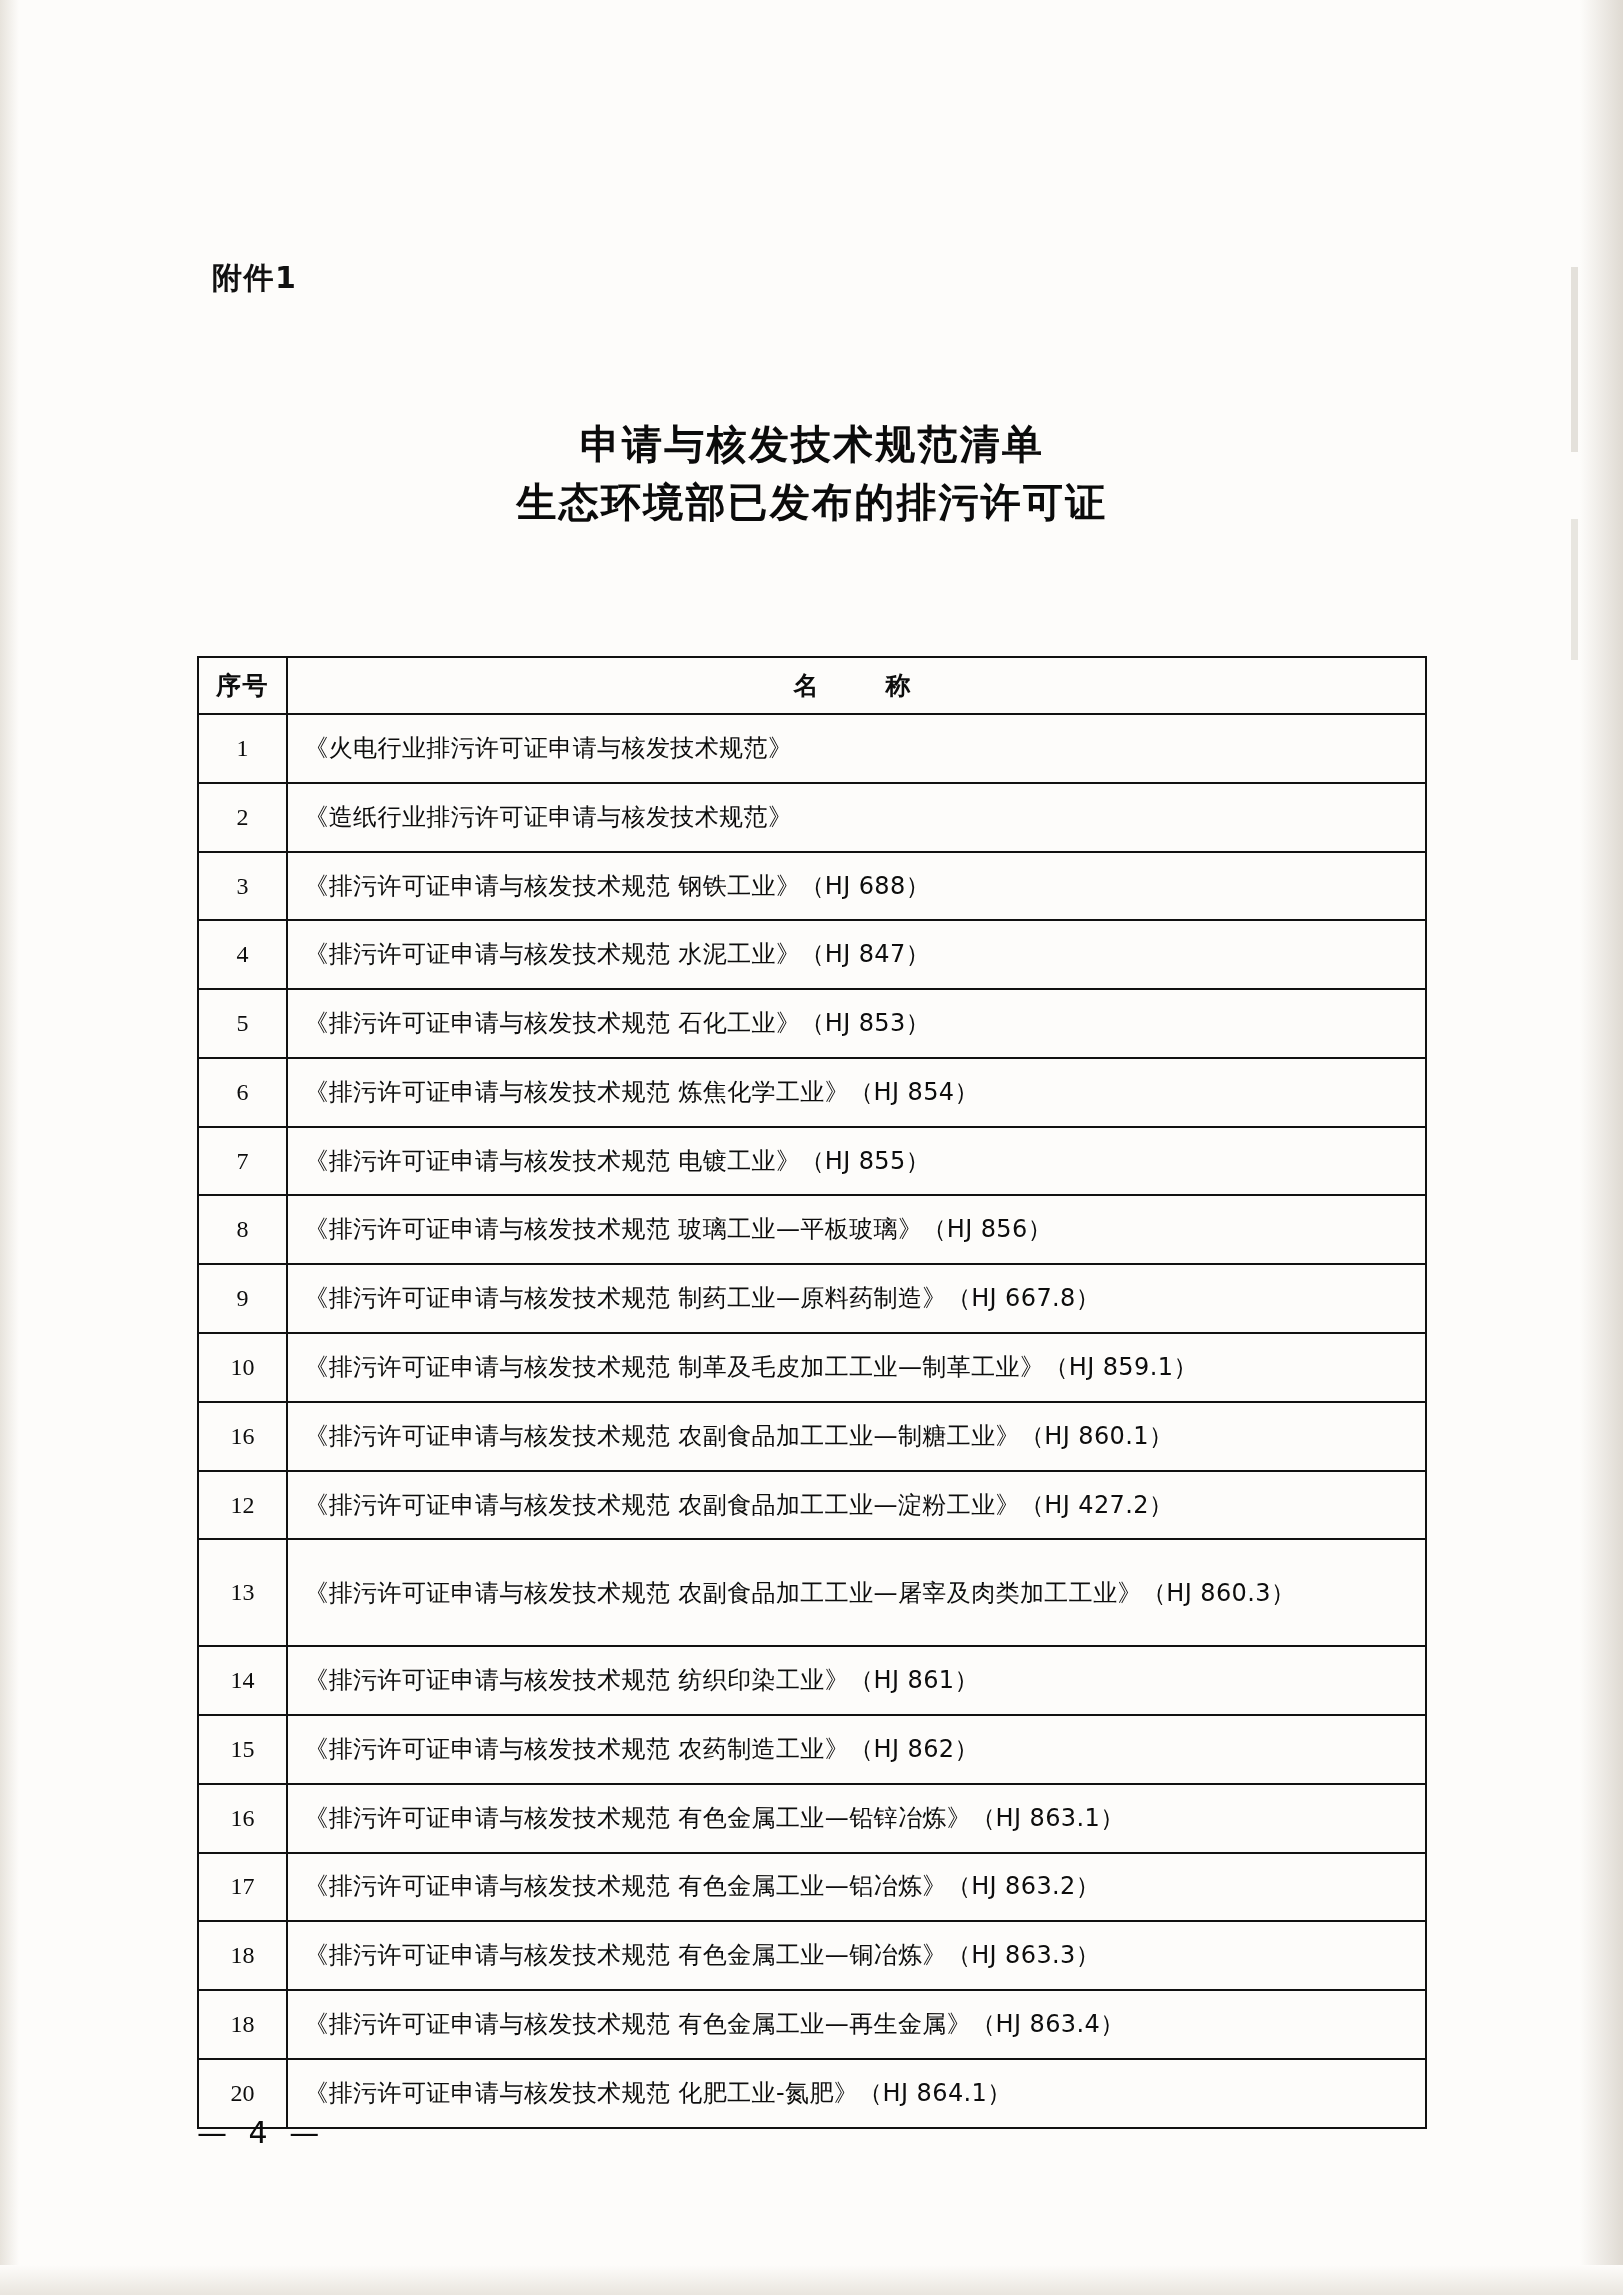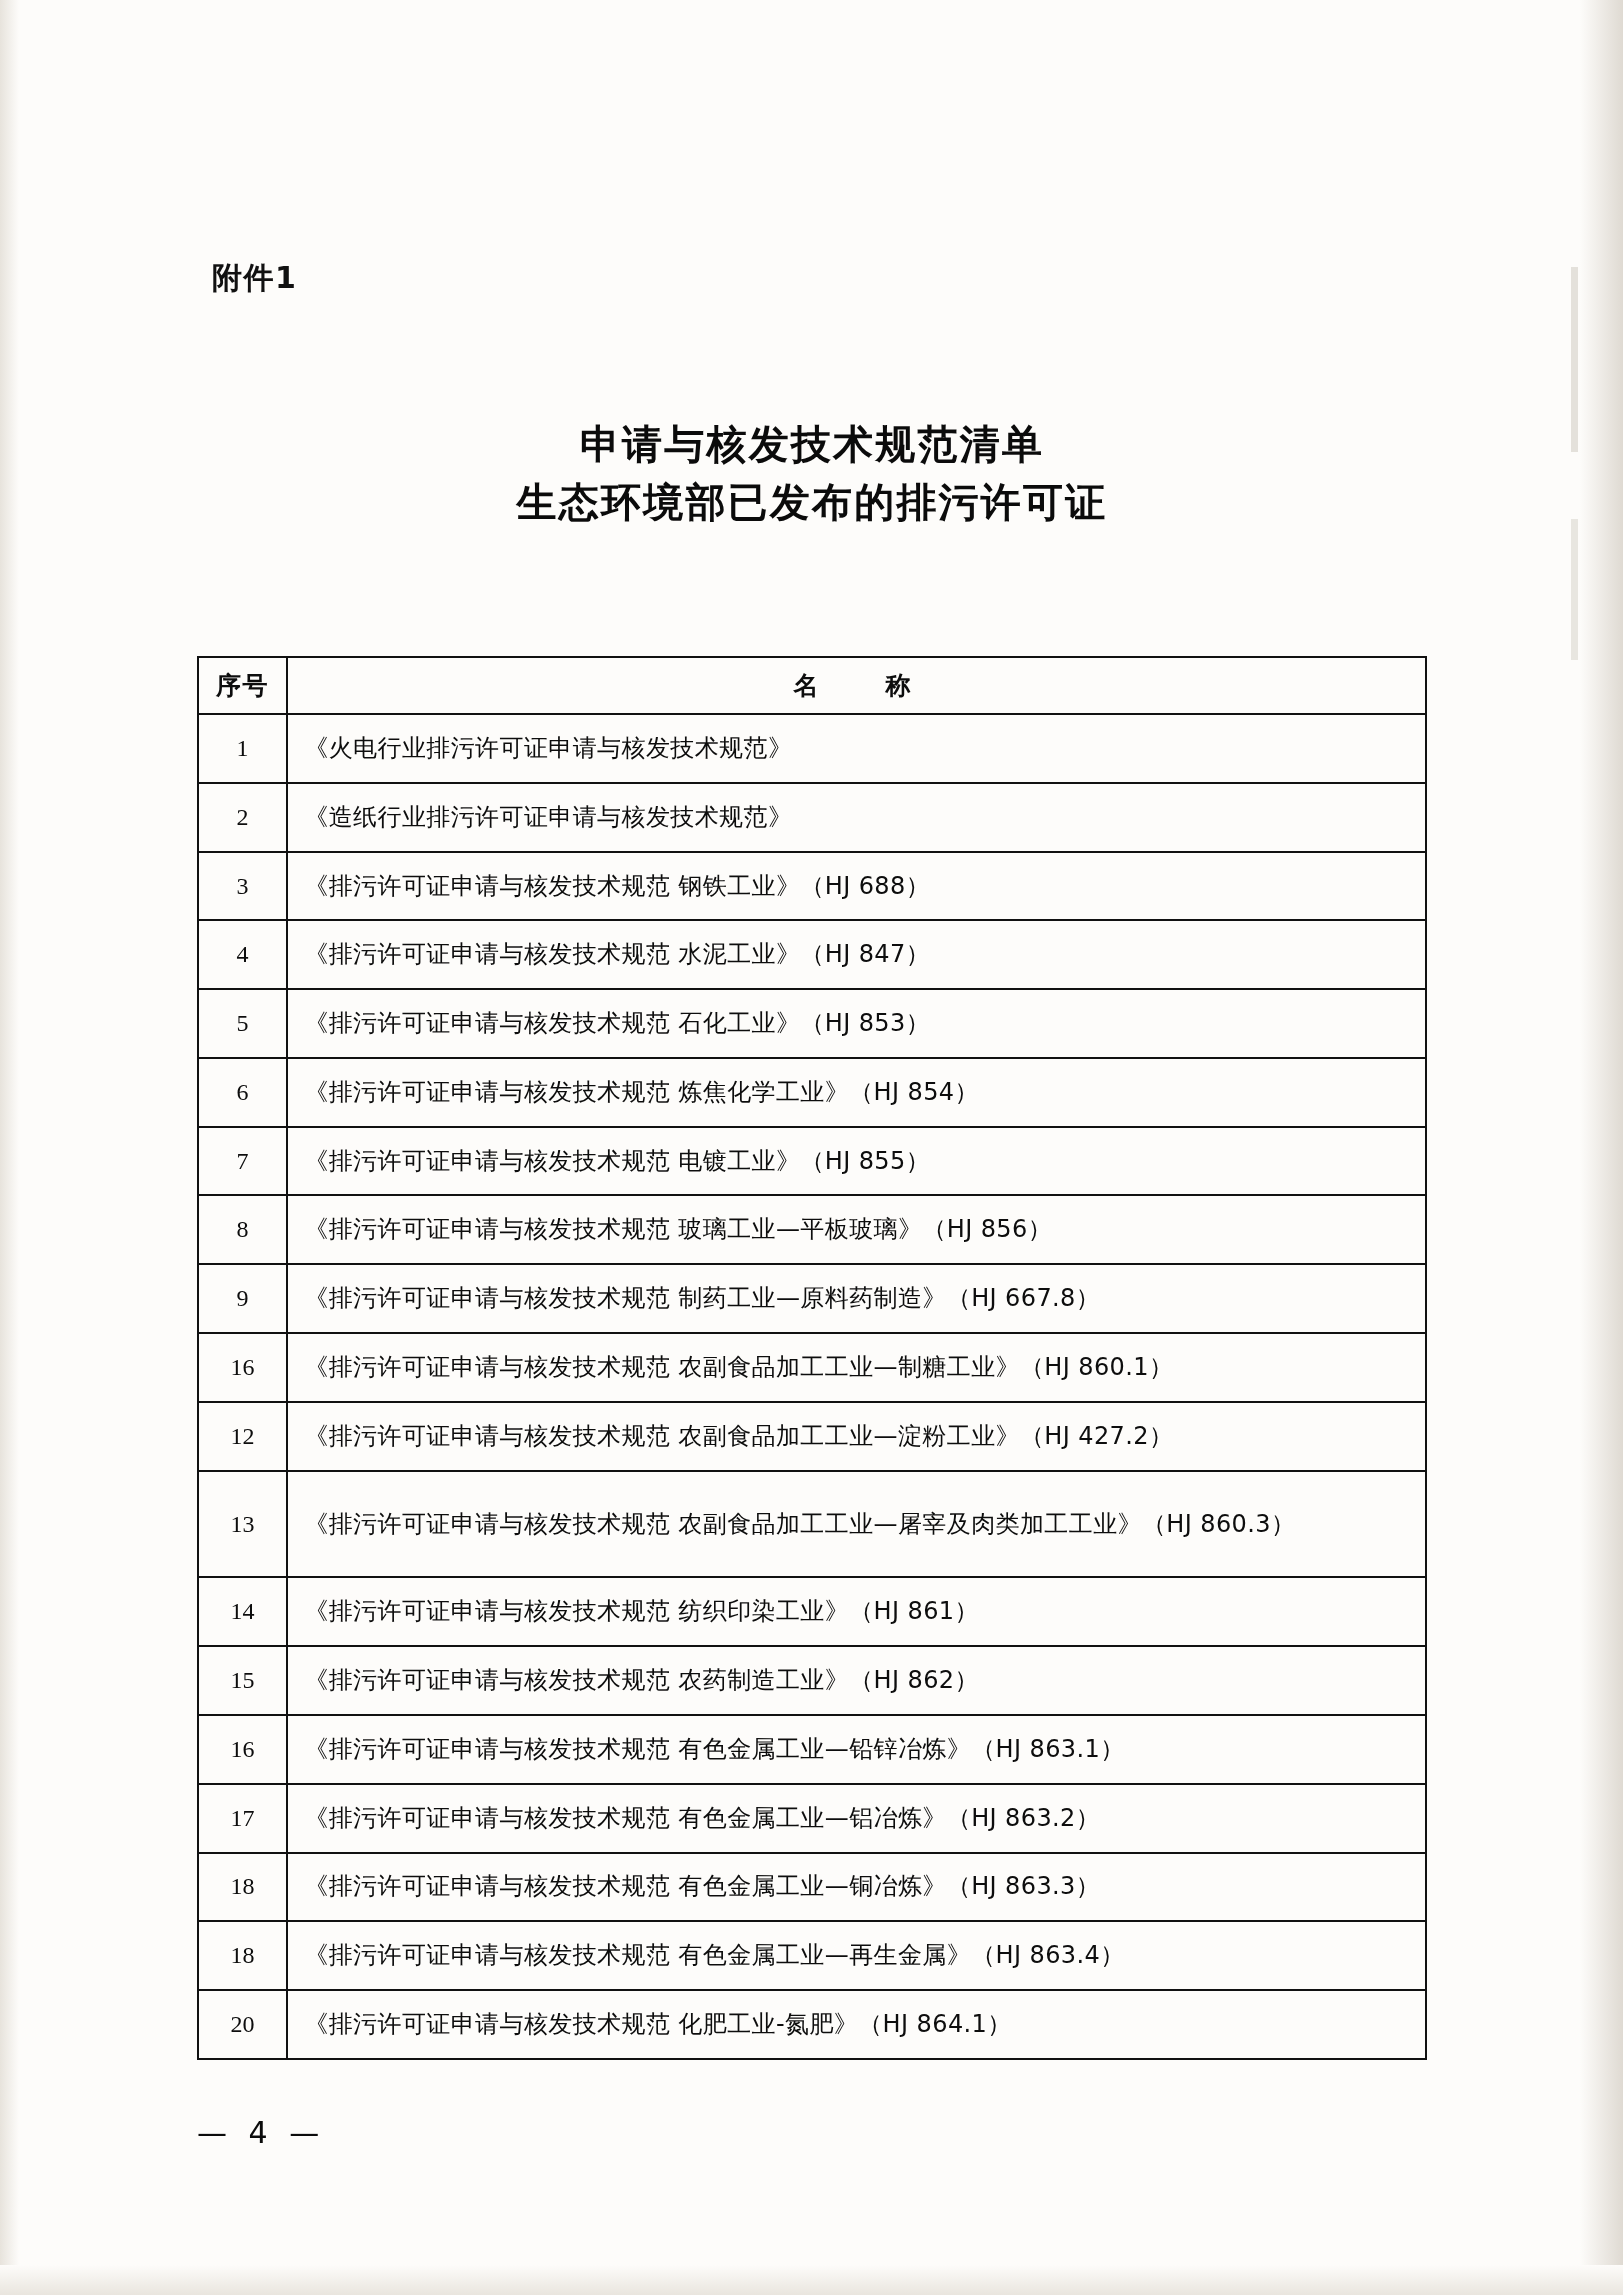--- a/index.html
+++ b/index.html
@@ -221,20 +221,24 @@
           </tr>
           <tr>
             <td class="col-no">8</td>
             <td class="col-name">《排污许可证申请与核发技术规范 玻璃工业—平板玻璃》（HJ 856）</td>
           </tr>
           <tr>
             <td class="col-no">9</td>
             <td class="col-name">《排污许可证申请与核发技术规范 制药工业—原料药制造》（HJ 667.8）</td>
           </tr>
           <tr>
+            <td class="col-no">10</td>
+            <td class="col-name">《排污许可证申请与核发技术规范 制革及毛皮加工工业—制革工业》（HJ 859.1）</td>
+          </tr>
+          <tr>
             <td class="col-no">16</td>
             <td class="col-name">《排污许可证申请与核发技术规范 农副食品加工工业—制糖工业》（HJ 860.1）</td>
           </tr>
           <tr>
             <td class="col-no">12</td>
             <td class="col-name">《排污许可证申请与核发技术规范 农副食品加工工业—淀粉工业》（HJ 427.2）</td>
           </tr>
           <tr class="tall">
             <td class="col-no">13</td>
             <td class="col-name">《排污许可证申请与核发技术规范 农副食品加工工业—屠宰及肉类加工工业》（HJ 860.3）</td>

